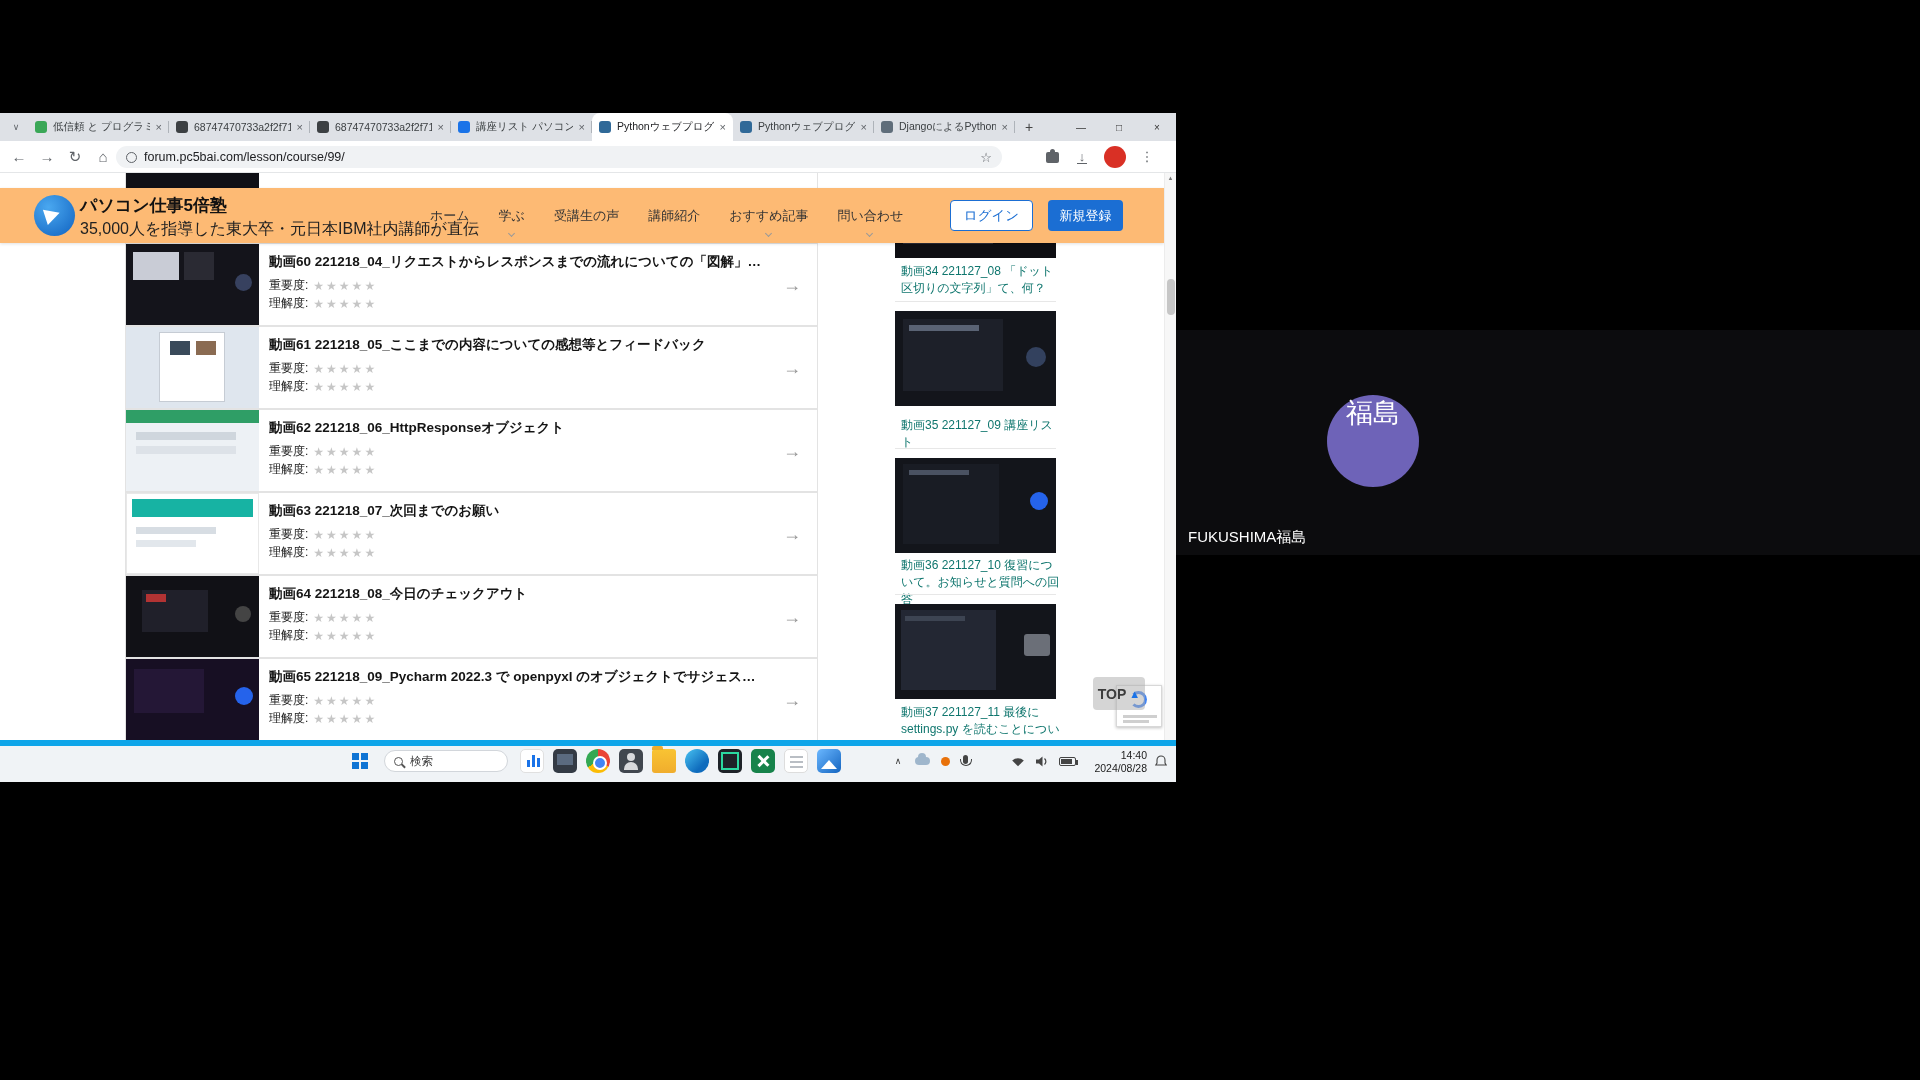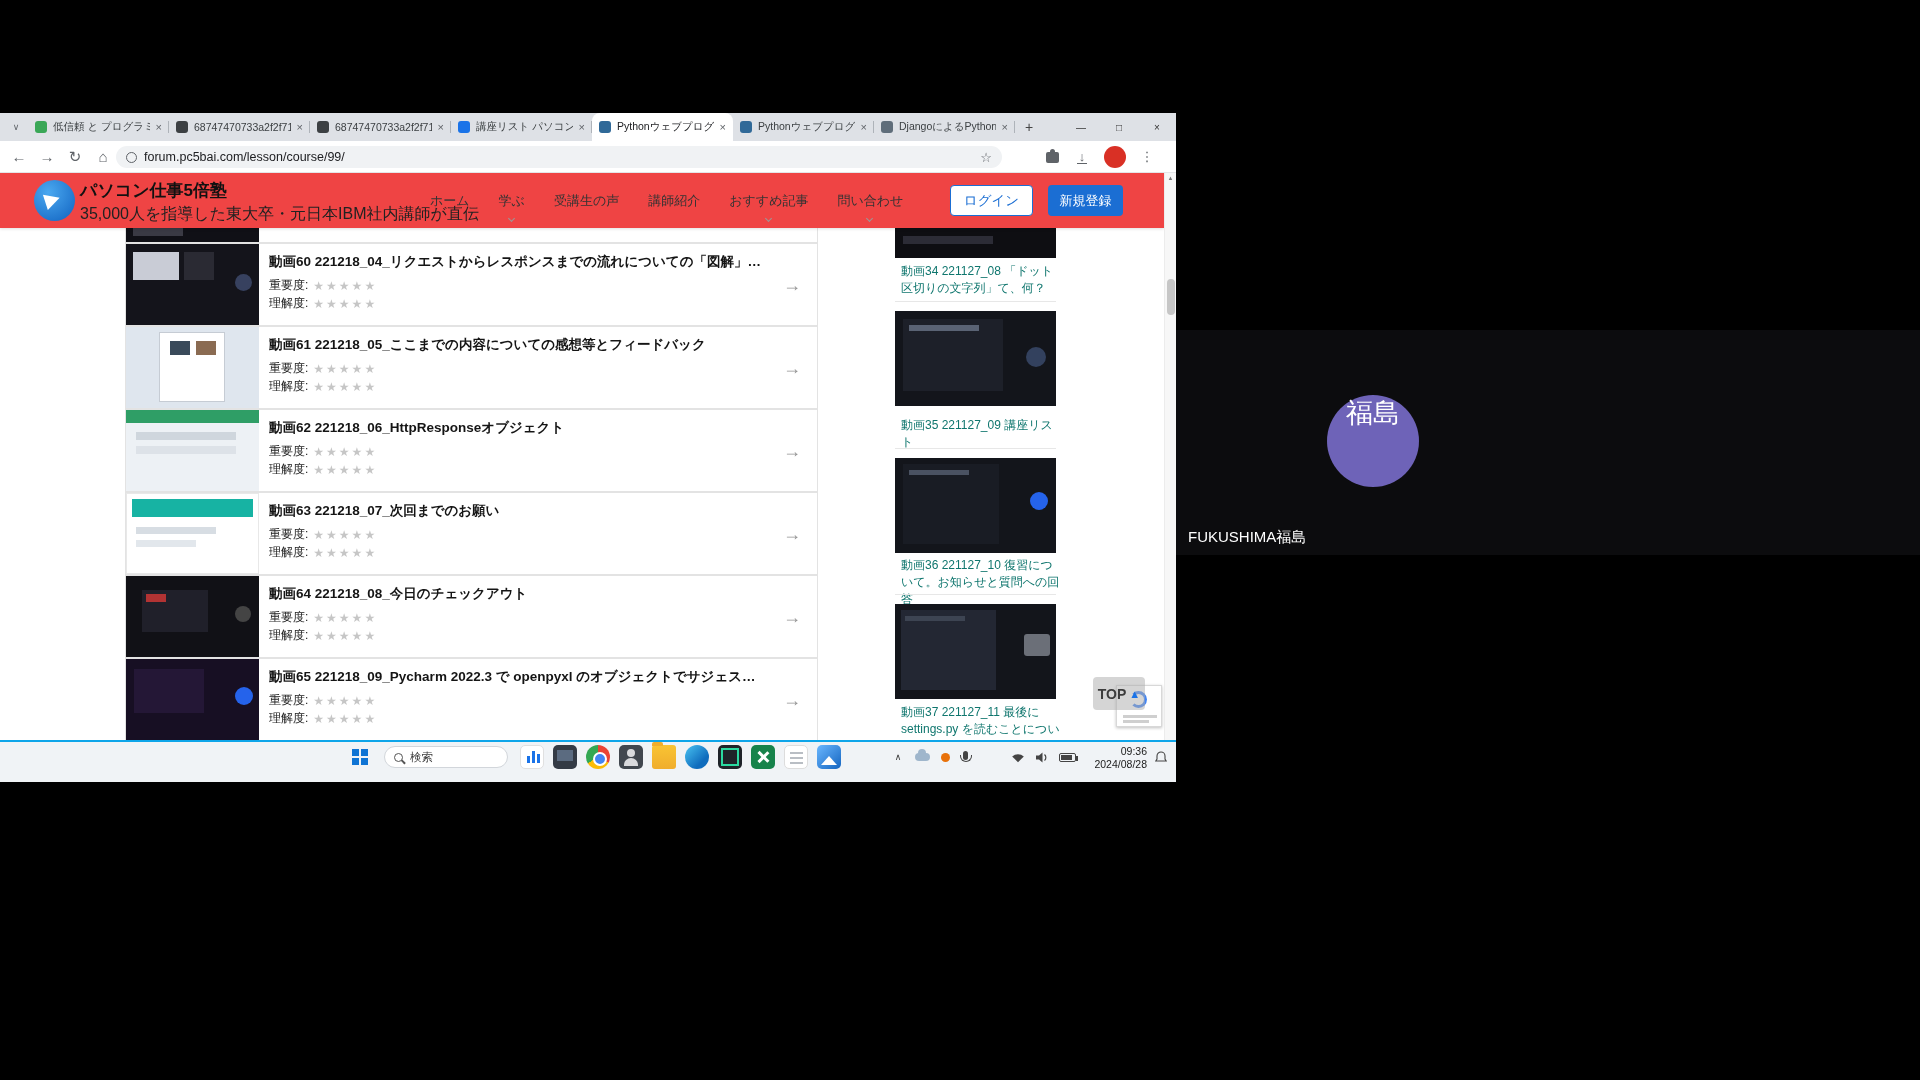--- a/index.html
+++ b/index.html
@@ -40,21 +40,21 @@
   .puzzle::after{content:"";position:absolute;left:4px;top:-3px;width:5px;height:5px;background:#5f6368;border-radius:50%}
   .dl{position:absolute;left:1072px;top:0;height:31px;width:20px;display:flex;align-items:center;justify-content:center;font-size:13px;color:#5f6368}
   .dl::after{content:"";position:absolute;left:5px;bottom:8px;width:10px;height:1.5px;background:#5f6368}
   .avatarc{position:absolute;left:1104px;top:5px;width:22px;height:22px;border-radius:50%;background:#d93025}
   .menu3{position:absolute;left:1138px;top:0;height:31px;width:18px;display:flex;align-items:center;justify-content:center;font-size:13px;color:#5f6368}
 
   
   .pg{position:absolute;left:0;top:60px;width:100%;height:567px;background:#fff;overflow:hidden}
 
   
-  .hdr{position:absolute;left:0;top:0;width:1164px;height:55px;background:#ef4444;z-index:10;box-shadow:0 1px 3px rgba(0,0,0,.12)}
+  .hdr{position:absolute;left:0;top:15px;width:1164px;height:55px;background:#fdba74;z-index:10;box-shadow:0 1px 3px rgba(0,0,0,.12)}
   .logo{position:absolute;left:34px;top:7px;width:41px;height:41px;border-radius:50%;background:radial-gradient(circle at 35% 30%,#4aa8f0,#1062c0)}
   .logo::after{content:"";position:absolute;left:11px;top:12px;border-left:15px solid #fff;border-top:8px solid transparent;border-bottom:8px solid transparent;transform:rotate(-18deg)}
   .stitle{position:absolute;left:80px;top:6px;font-size:17px;font-weight:bold;color:#111;white-space:nowrap}
   .ssub{position:absolute;left:80px;top:31px;font-size:16px;color:#222;white-space:nowrap}
   .nav{position:absolute;left:430px;top:0;height:55px;display:flex;align-items:center;gap:29px;z-index:11}
   .nitem{font-size:13px;color:#333;position:relative;white-space:nowrap}
   .nitem .crt{position:absolute;left:50%;margin-left:-3px;bottom:-11px;width:5px;height:5px;border-right:1.4px solid #999;border-bottom:1.4px solid #999;transform:rotate(45deg)}
   .loginb{position:absolute;left:950px;top:12px;width:83px;height:31px;border:1px solid #1b6ed3;border-radius:4px;color:#1b6ed3;font-size:13.5px;display:flex;align-items:center;justify-content:center;z-index:11;background:#fff}
   .signupb{position:absolute;left:1048px;top:12px;width:75px;height:31px;background:#1b6ed3;border-radius:4px;color:#fff;font-size:13px;display:flex;align-items:center;justify-content:center;z-index:11}
 
@@ -97,21 +97,21 @@
   .badge .rc{position:absolute;left:13px;top:5px;width:17px;height:17px;border:3px solid #4285f4;border-left-color:transparent;border-radius:50%}
   .badge .l1,.badge .l2{position:absolute;left:6px;height:3px;background:#cfcfcf}
   .badge .l1{top:29px;width:34px}.badge .l2{top:34px;width:26px}
 
   
   .sb{position:absolute;right:0;top:0;width:12px;height:567px;background:#f7f7f7;border-left:1px solid #ececec;z-index:12}
   .sb .up{position:absolute;left:0;top:2px;width:11px;text-align:center;font-size:6px;color:#777}
   .sb .sth{position:absolute;left:2px;top:106px;width:8px;height:36px;background:#c6c6c6;border-radius:4px}
 
   
-  .tkb{position:absolute;left:0;top:627px;width:100%;height:42px;background:#f0f3f6;border-top:2px solid #0ea5e9}
+  .tkb{position:absolute;left:0;top:627px;width:100%;height:42px;background:#f0f3f6;border-top:6px solid #0ea5e9}
   .start{position:absolute;left:349px;top:4px;width:22px;height:22px}
   .start i{position:absolute;left:3px;top:3px;width:7px;height:7px;background:#0f74d4;box-shadow:9px 0 #0f74d4,0 9px #0f74d4,9px 9px #0f74d4}
   .tsearch{position:absolute;left:384px;top:4px;width:124px;height:22px;background:#fff;border:1px solid #d2d6db;border-radius:11px;display:flex;align-items:center;padding-left:9px;gap:7px}
   .mag{width:9px;height:9px;border:1.5px solid #555;border-radius:50%;position:relative;flex:0 0 auto}
   .mag::after{content:"";position:absolute;right:-4px;bottom:-2px;width:5px;height:1.5px;background:#555;transform:rotate(45deg)}
   .tsearch span{font-size:11.5px;color:#3a3a3a}
   .ticon{position:absolute;top:3px;width:24px;height:24px;border-radius:5px}
   .ti-stocks{left:520px;background:#fff;border:1px solid #e0e0e0}
   .ti-stocks i{position:absolute;bottom:5px;width:3px;background:#1a73e8}
   .ti-stocks .b1{left:6px;height:7px}.ti-stocks .b2{left:11px;height:12px}.ti-stocks .b3{left:16px;height:9px}
@@ -454,21 +454,21 @@
       <span class="trayic tr-vol">
         <svg width="13" height="11" viewBox="0 0 13 11">
             <path d="M0 3.5 h3 l3.5 -3 v10 l-3.5 -3 h-3 z" fill="#444"></path>
             <path d="M8.5 2.5 a4 4 0 0 1 0 6" fill="none" stroke="#444" stroke-width="1.2"></path>
           </svg>
       </span>
       <span class="trayic tr-bat">
           <i></i>
         </span>
       <div class="clock">
-        <div>09:36</div>
+        <div>14:40</div>
         <div>2024/08/28</div>
       </div>
       <span class="trayic tr-bell">
         <svg width="12" height="13" viewBox="0 0 12 13">
             <path d="M6 1 a4 4 0 0 1 4 4 v3 l1.2 2 h-10.4 l1.2 -2 v-3 a4 4 0 0 1 4 -4 z" fill="none" stroke="#444" stroke-width="1.1"></path>
           </svg>
       </span>
     </div>
   </div>
 

